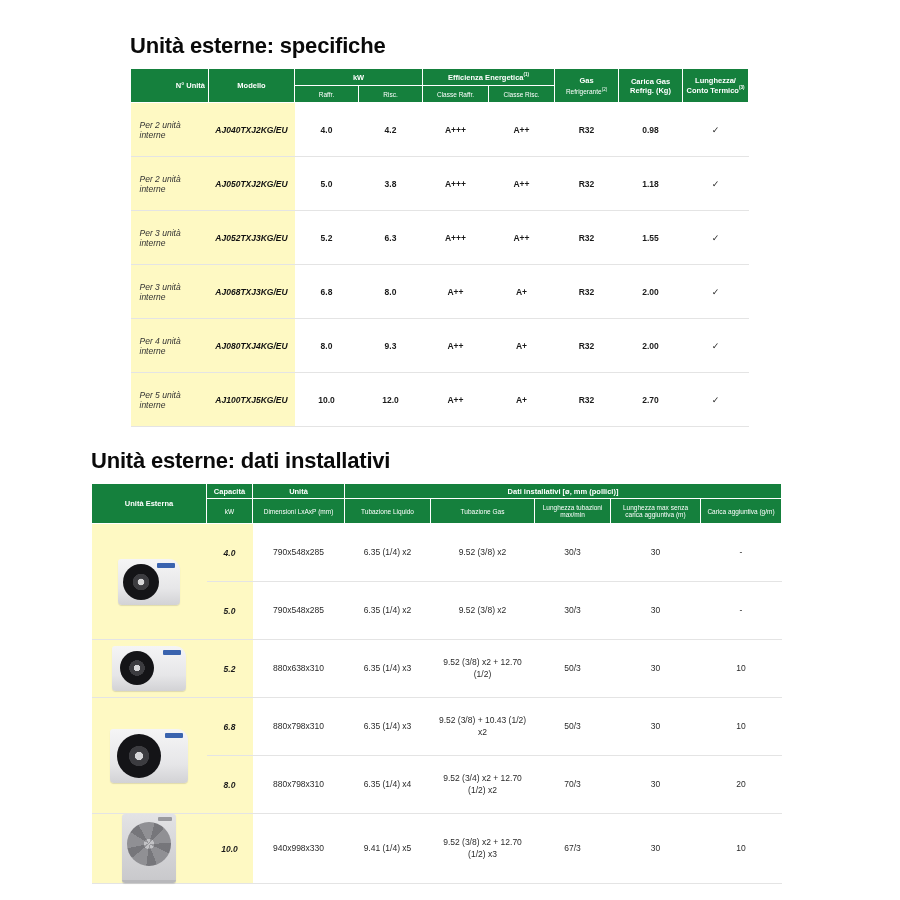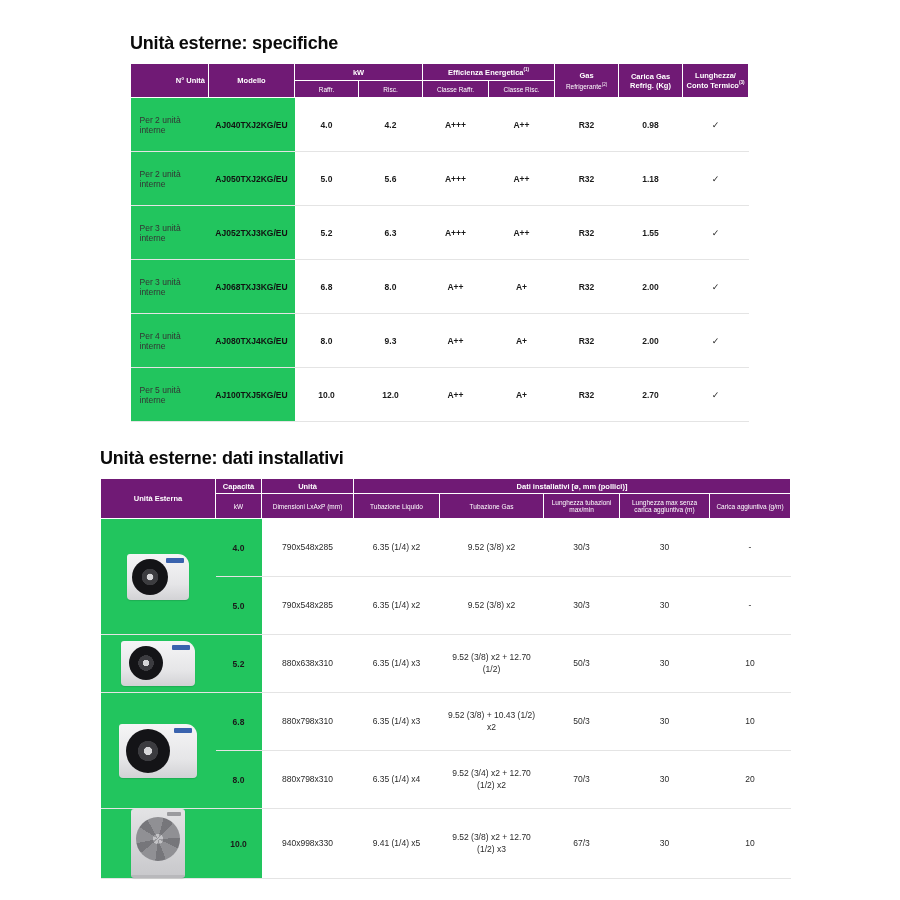--- a/index.html
+++ b/index.html
@@ -1,30 +1,30 @@
 <!DOCTYPE html>
 <html><head>
 <meta charset="utf-8">
 <style>
   html,body{margin:0;padding:0;background:#fff;}
   body{width:900px;height:900px;position:relative;font-family:"Liberation Sans",sans-serif;color:#222;overflow:hidden;}
   .section{position:absolute;}
   .sec1{left:130px;top:33px;width:618px;}
-  .sec2{left:100px;top:448px;width:690px;}
-  .title{font-size:18px;font-weight:700;color:#0a0a0a;letter-spacing:-0.2px;margin:0 0 9px 0;}
+  .sec2{left:91px;top:448px;width:690px;}
+  .title{font-size:22px;font-weight:700;color:#0a0a0a;letter-spacing:-0.2px;margin:0 0 9px 0;}
   table{border-collapse:collapse;table-layout:fixed;width:100%;}
-  th{background:#701a75;color:#fff;border:1px solid #fff;font-weight:700;padding:2px 3px;text-align:center;vertical-align:middle;}
+  th{background:#15803d;color:#fff;border:1px solid #fff;font-weight:700;padding:2px 3px;text-align:center;vertical-align:middle;}
   .hmain{font-size:7.5px;}
   .hsub{font-size:6.5px;font-weight:400;}
   .hsub2{font-size:6.5px;font-weight:400;margin-top:2px;}
   sup{font-size:4.5px;vertical-align:super;}
   td{border-bottom:1px solid #e4e4e4;font-size:8.5px;text-align:center;vertical-align:middle;padding:2px 3px;color:#222;}
   .t1 td{height:49px;}
   .t2 td{height:53px;}
-  .gray{background:#22c55e;}
+  .gray{background:#fef9c3;font-style:italic;}
   .lab{text-align:left;padding-left:9px;font-size:8.5px;color:#333;font-weight:400;}
   .mod{font-weight:700;color:#111;margin-left:6px;}
   .val{font-weight:700;color:#1a1a1a;}
   .chk{font-weight:400;font-size:9px;}
   .cap{font-weight:700;color:#1a1a1a;}
   .v2{font-weight:400;color:#2a2a2a;line-height:1.35;}
   .hL{text-align:right;padding-left:9px;}
   .imgcell{padding:0;}
   
   .unit{position:relative;display:inline-block;vertical-align:middle;background:linear-gradient(180deg,#f5f5f6 0%,#e6e6e8 65%,#d2d2d5 100%);border-radius:3px 11px 4px 4px;box-shadow:0 1px 1px rgba(0,0,0,.12);}
@@ -94,21 +94,21 @@
         <td class="val">A+++</td>
         <td class="val">A++</td>
         <td class="val">R32</td>
         <td class="val">0.98</td>
         <td class="chk">✓</td>
       </tr>
       <tr>
         <td class="lab gray">Per 2 unità interne</td>
         <td class="mod gray">AJ050TXJ2KG/EU</td>
         <td class="val">5.0</td>
-        <td class="val">5.6</td>
+        <td class="val">3.8</td>
         <td class="val">A+++</td>
         <td class="val">A++</td>
         <td class="val">R32</td>
         <td class="val">1.18</td>
         <td class="chk">✓</td>
       </tr>
       <tr>
         <td class="lab gray">Per 3 unità interne</td>
         <td class="mod gray">AJ052TXJ3KG/EU</td>
         <td class="val">5.2</td>

